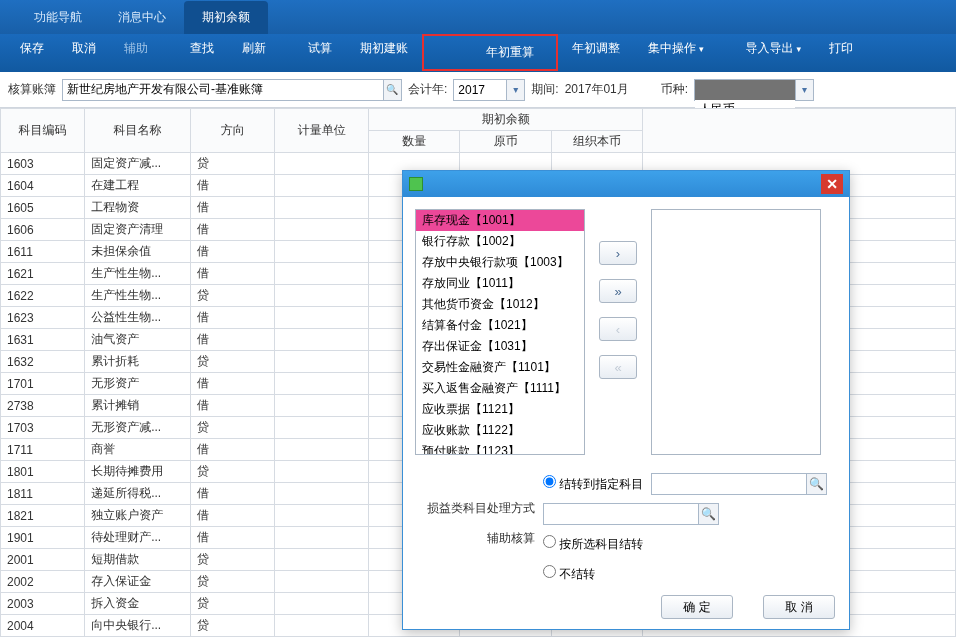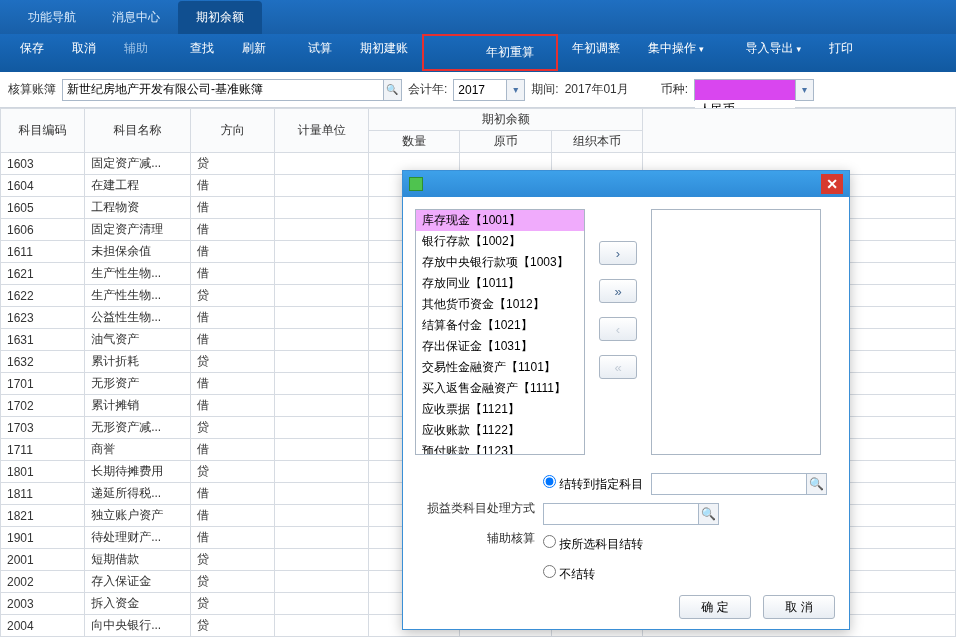--- a/index.html
+++ b/index.html
@@ -1,35 +1,35 @@
 <!DOCTYPE html>
 <html><head>
 <meta charset="utf-8">
 <style>
 * { box-sizing: border-box; margin: 0; padding: 0; font-family: "Microsoft YaHei", SimSun, Arial, sans-serif; font-size: 12px; }
 body { background: #fff; width: 956px; height: 637px; overflow: hidden; position: relative; }
 
 
-.top-tabs { height: 34px; background: linear-gradient(#1f6fc1,#185fa8); display: flex; align-items: flex-end; padding-left: 10px; }
+.top-tabs { height: 34px; background: linear-gradient(#1f6fc1,#185fa8); display: flex; align-items: flex-end; padding-left: 16px; }
 .top-tab { color: #d8e9fa; padding: 8px 18px 8px; cursor: pointer; }
 .top-tab.active { background: #104f90; color: #fff; border-radius: 4px 4px 0 0; }
 
 
 .toolbar { height: 38px; background: linear-gradient(#1a6abc,#1159a0); display: flex; align-items: flex-start; padding-left: 6px; gap: 0; }
 .tool-btn { color: #fff; padding: 6px 14px; cursor: pointer; border-radius: 2px; display: flex; align-items: center; gap: 3px; }
 .tool-btn.disabled { color: #9fc3e6; }
 .tool-sep { width: 14px; }
 .tool-btn .caret { font-size: 9px; }
 .highlight-box { border: 2px solid #e63030; padding: 0; }
 .highlight-box .tool-btn { padding: 8px 22px; margin-left: 40px; }
 
 
 .filter-bar { height: 36px; border-bottom: 1px solid #d0d6de; display: flex; align-items: center; padding-left: 8px; gap: 6px; color: #333; }
 .filter-bar label { color: #333; }
-.combo { display: inline-flex; align-items: center; border: 1px solid #a9b8c9; background: #d946ef; height: 22px; }
+.combo { display: inline-flex; align-items: center; border: 1px solid #a9b8c9; background: #737373; height: 22px; }
 .combo input { border: none; outline: none; height: 20px; padding: 0 4px; }
 .combo .trig { width: 18px; height: 20px; border-left: 1px solid #a9b8c9; background: #f0f3f7; display: flex; align-items: center; justify-content: center; color: #4a74a8; cursor: pointer; font-size: 10px; }
 .ledger-input { width: 320px; }
 .year-sel { width: 52px; }
 .cur-sel { width: 100px; text-align: left; margin-top: 40px; }
 
 
 .grid-wrap { position: absolute; top: 108px; left: 0; right: 0; bottom: 0; overflow: hidden; }
 table.grid { border-collapse: collapse; width: 100%; }
 .grid th, .grid td { border: 1px solid #d6dbe2; height: 22px; padding: 0 6px; color: #333; text-align: left; font-weight: normal; }
@@ -42,31 +42,31 @@
 .dialog { position: absolute; left: 402px; top: 170px; width: 448px; height: 460px; border: 1px solid #3a8fd6; background: #fff; box-shadow: 0 3px 12px rgba(0,0,0,.25); }
 .dlg-title { height: 26px; background: linear-gradient(#3da1ea,#2e8ad6); color: #fff; display: flex; align-items: center; padding: 0 6px; justify-content: space-between; }
 .dlg-title .tt { display: flex; align-items: center; gap: 6px; }
 .dlg-title .ico { width: 14px; height: 14px; background: #4fc34f; border: 1px solid #2f8f2f; display: inline-block; }
 .dlg-close { width: 22px; height: 20px; background: #d63a2f; color: #fff; display: flex; align-items: center; justify-content: center; cursor: pointer; font-weight: bold; font-size: 14px; }
 .dlg-body { padding: 12px; }
 .shuttle { display: flex; gap: 14px; }
 .listbox { width: 170px; height: 246px; border: 1px solid #aab6c4; overflow-y: scroll; background: #fff; }
 .listbox.right { overflow-y: auto; }
 .listbox .item { padding: 2px 6px; cursor: default; white-space: nowrap; }
-.listbox .item.sel { background: #f0abfc; }
+.listbox .item.sel { background: #ec4899; }
 .shuttle-btns { display: flex; flex-direction: column; gap: 14px; justify-content: flex-start; padding-top: 32px; }
 .sbtn { width: 38px; height: 24px; border: 1px solid #aab6c4; border-radius: 3px; background: linear-gradient(#fff,#e8edf3); color: #4a6b92; cursor: pointer; display: flex; align-items: center; justify-content: center; font-size: 13px; }
 .sbtn.disabled { color: #c3ccd6; }
 .opts { margin-top: 14px; }
 .opt-row { display: flex; align-items: center; height: 30px; gap: 8px; }
 .opt-label { width: 120px; text-align: right; color: #333; margin-top: 48px; }
 .opt-input { display: flex; }
 .opt-input input[type=text] { width: 156px; height: 22px; border: 1px solid #a9b8c9; padding: 0 4px; }
 .opt-input .trig { width: 20px; height: 22px; border: 1px solid #a9b8c9; border-left: none; background: #f0f3f7; color: #4a74a8; display: flex; align-items: center; justify-content: center; cursor: pointer; font-size: 12px; }
-.dlg-foot { position: absolute; bottom: 10px; right: 14px; display: flex; gap: 12px; }
+.dlg-foot { position: absolute; bottom: 10px; right: 14px; display: flex; gap: 30px; }
 .dlg-btn { width: 72px; height: 24px; border: 1px solid #aab6c4; border-radius: 3px; background: linear-gradient(#fff,#e8edf3); cursor: pointer; }
 </style>
 </head>
 <body>
 
 <div class="top-tabs">
   <div class="top-tab">功能导航</div>
   <div class="top-tab">消息中心</div>
   <div class="top-tab active">期初余额</div>
 </div>
@@ -240,21 +240,21 @@
           <td class="code">1701</td>
           <td>无形资产</td>
           <td>借</td>
           <td></td>
           <td></td>
           <td></td>
           <td></td>
           <td></td>
         </tr>
         <tr>
-          <td class="code">1702</td>
+          <td class="code">2738</td>
           <td>累计摊销</td>
           <td>借</td>
           <td></td>
           <td></td>
           <td></td>
           <td></td>
           <td></td>
         </tr>
         <tr>
           <td class="code">1703</td>

